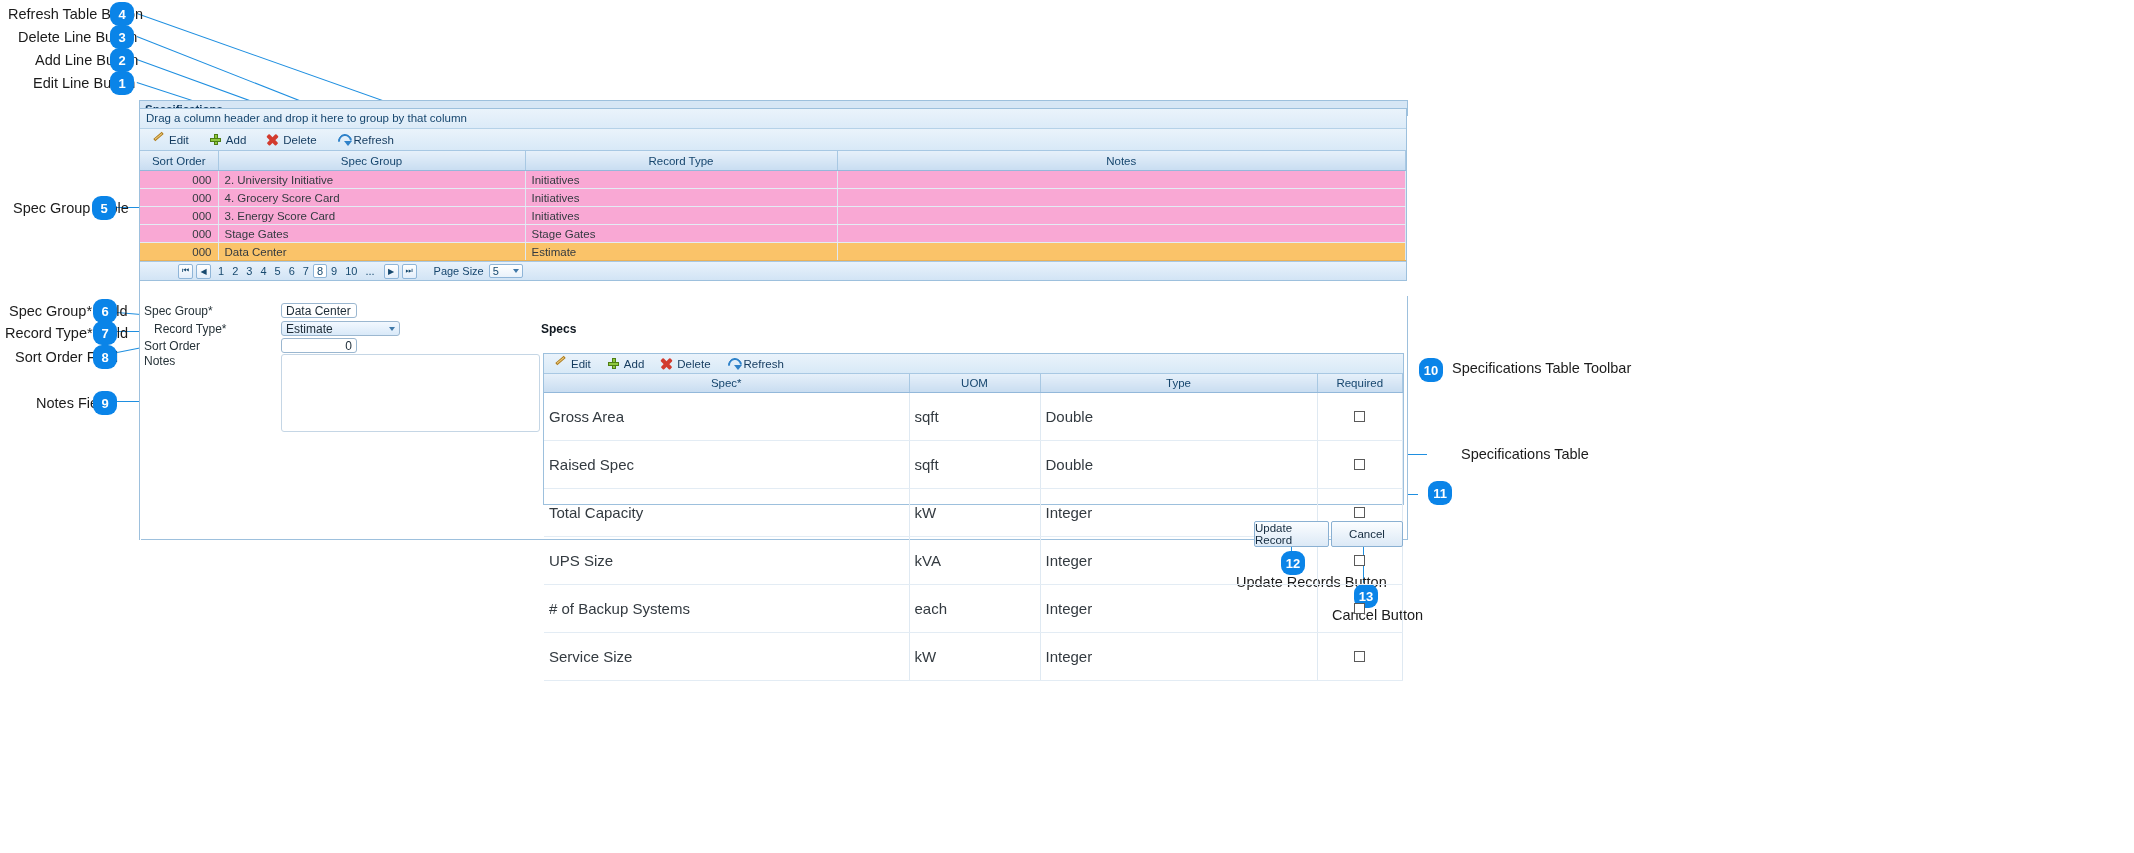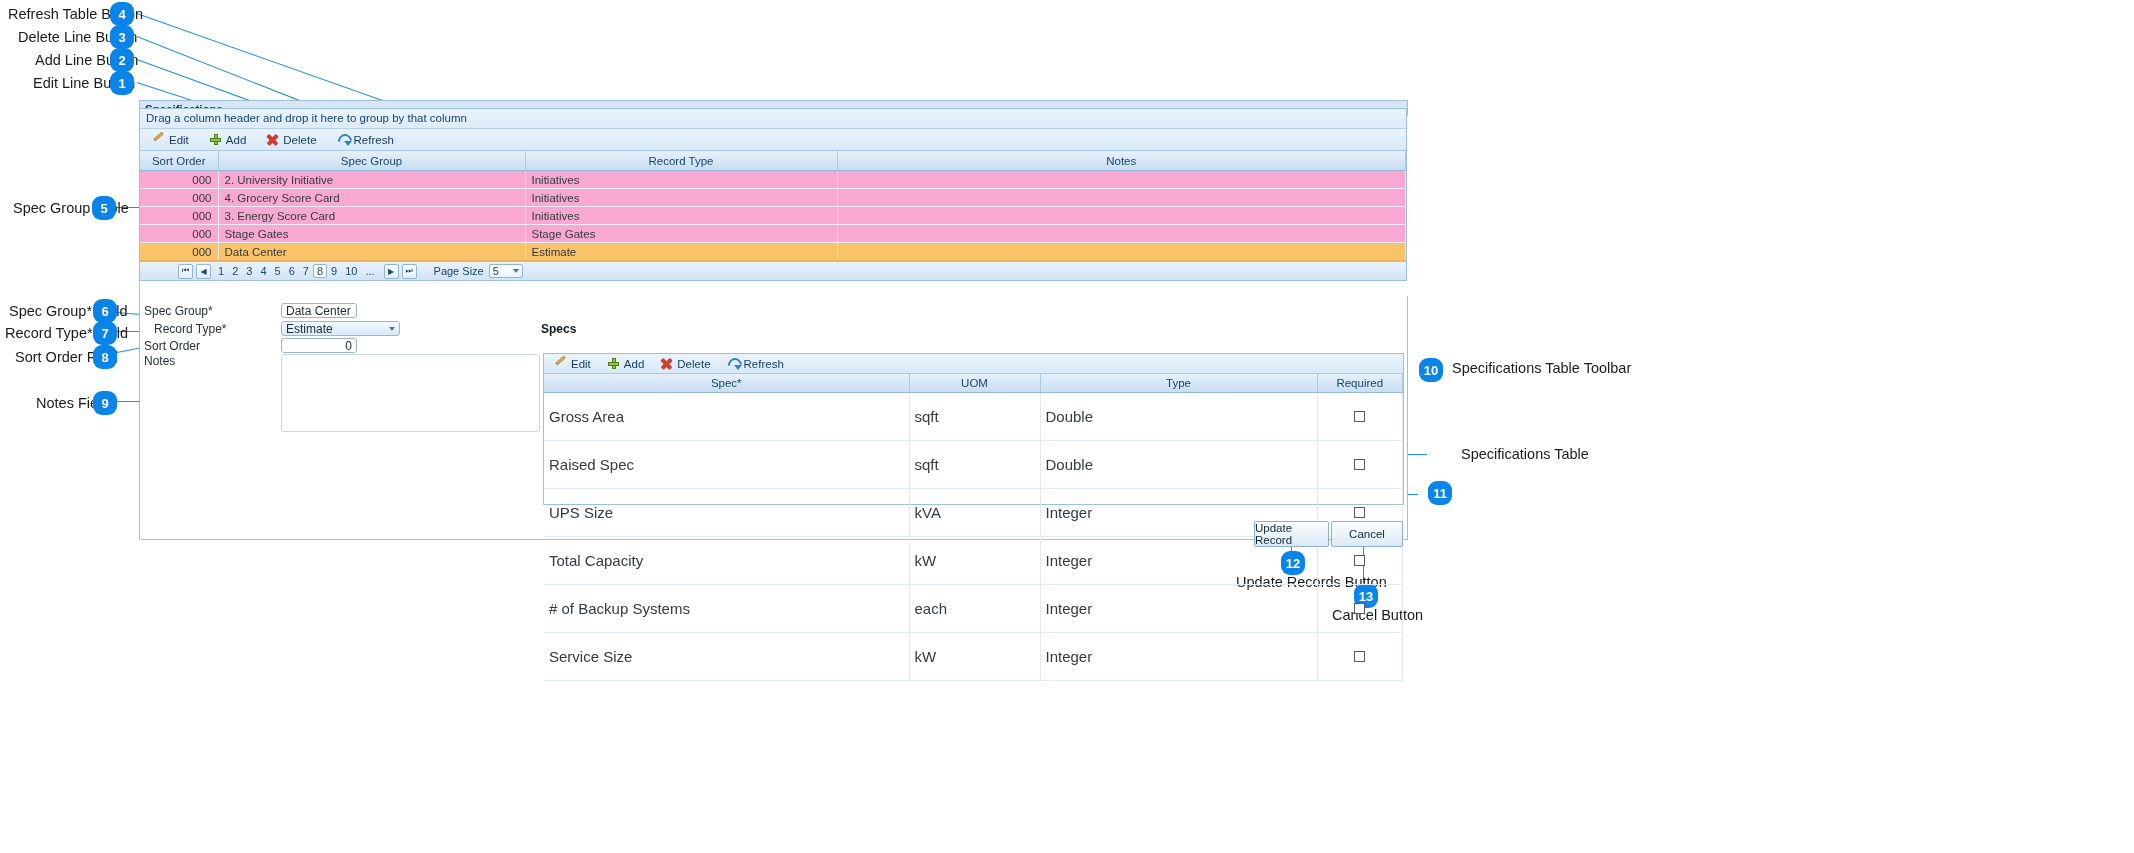--- a/index.html
+++ b/index.html
@@ -454,28 +454,28 @@
             <td>Double</td>
             <td style="text-align:center"><span class="cbx"></span></td>
           </tr>
           <tr>
             <td>Raised Spec</td>
             <td>sqft</td>
             <td>Double</td>
             <td style="text-align:center"><span class="cbx"></span></td>
           </tr>
           <tr>
+            <td>Total Capacity</td>
+            <td>kW</td>
+            <td>Integer</td>
+            <td style="text-align:center"><span class="cbx"></span></td>
+          </tr>
+          <tr>
             <td>UPS Size</td>
             <td>kVA</td>
-            <td>Integer</td>
-            <td style="text-align:center"><span class="cbx"></span></td>
-          </tr>
-          <tr>
-            <td>Total Capacity</td>
-            <td>kW</td>
             <td>Integer</td>
             <td style="text-align:center"><span class="cbx"></span></td>
           </tr>
           <tr>
             <td># of Backup Systems</td>
             <td>each</td>
             <td>Integer</td>
             <td style="text-align:center"><span class="cbx"></span></td>
           </tr>
           <tr>

